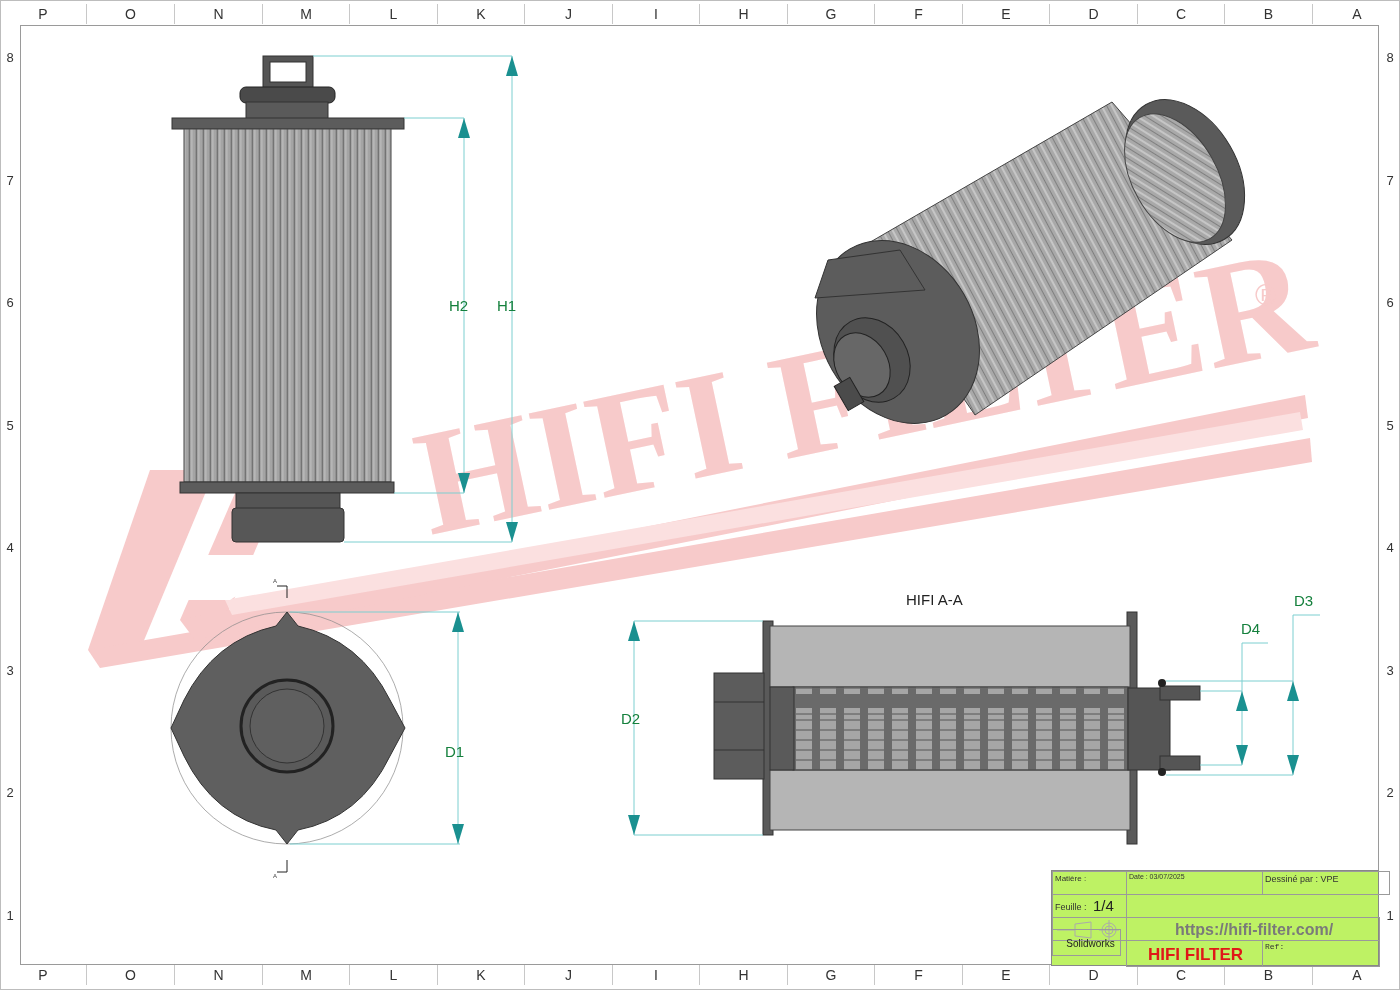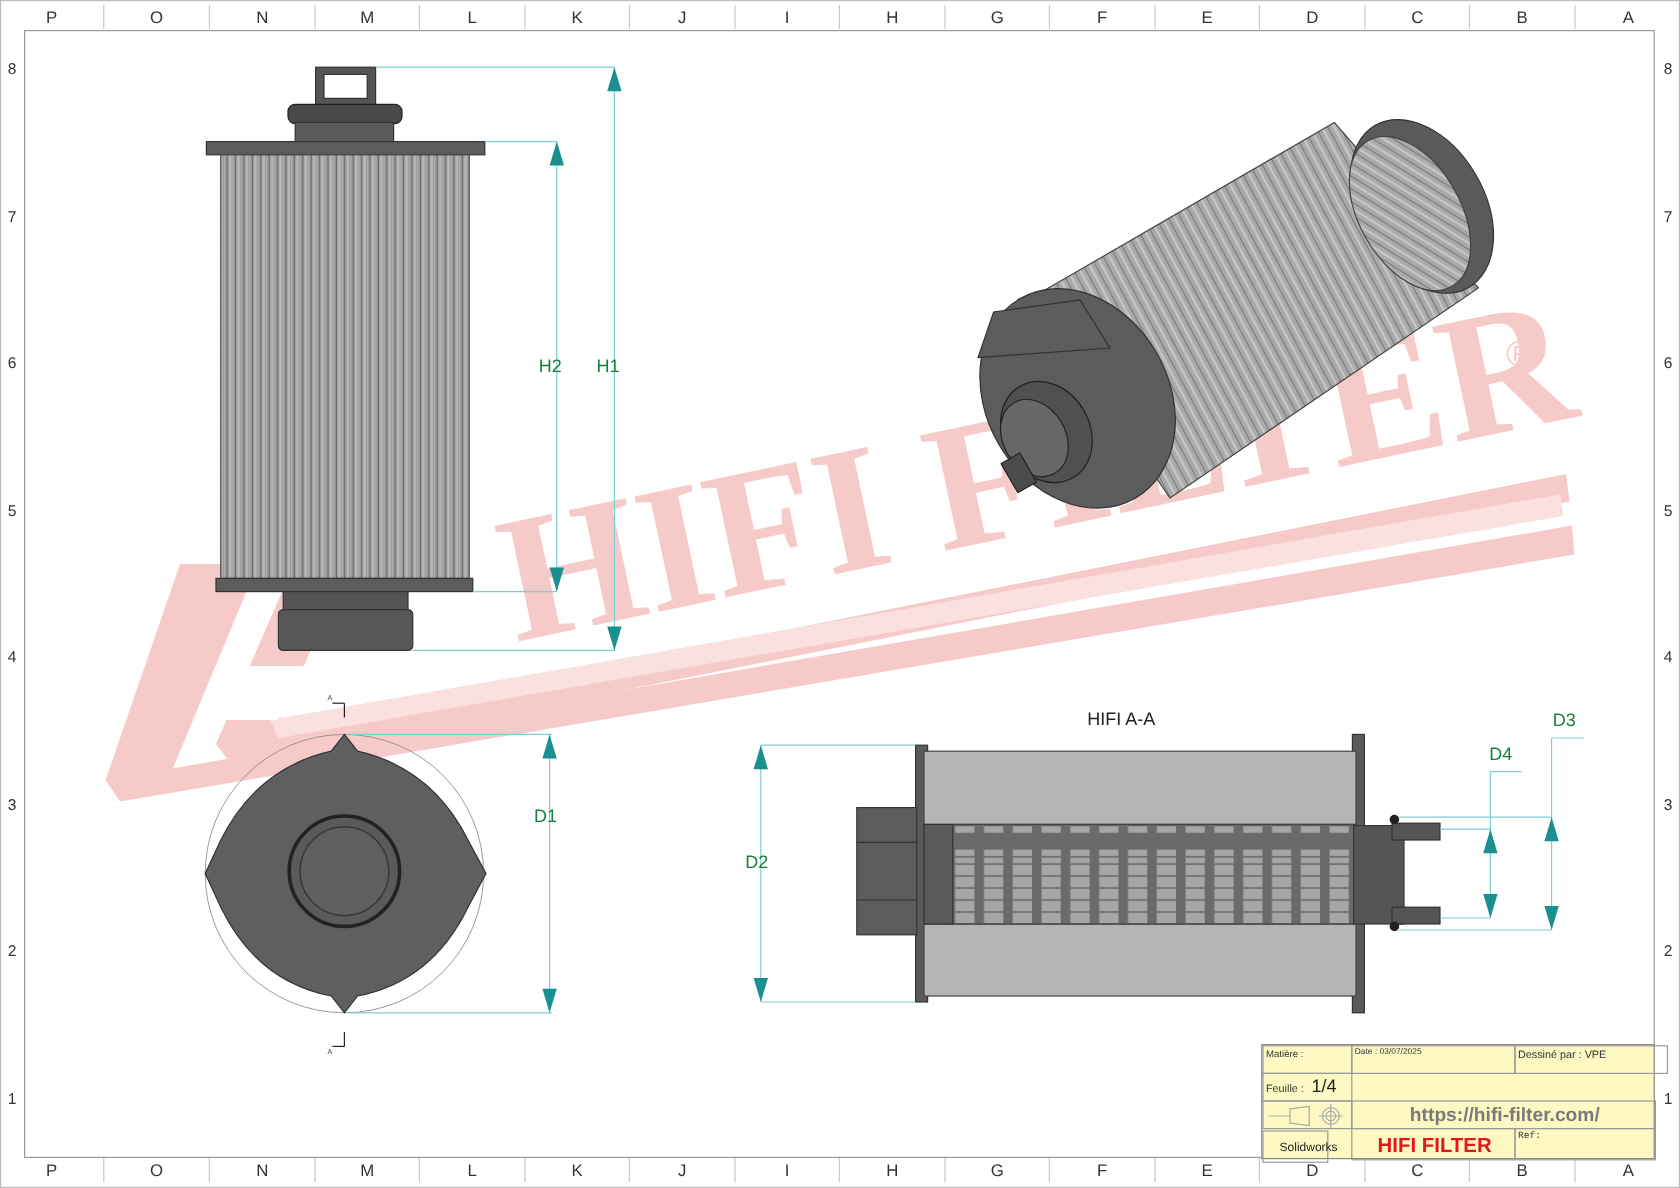--- a/index.html
+++ b/index.html
@@ -5,21 +5,21 @@
   html, body { margin:0; padding:0; background:#ffffff; }
   body { width:1400px; height:990px; position:relative; overflow:hidden; font-family:"Liberation Sans", sans-serif; color:#222; }
   .sheet { position:absolute; left:0; top:0; width:1400px; height:990px; }
   .zone-row { position:absolute; left:0; width:1400px; height:20px; display:flex; }
   .zone-row .zc { flex:none; text-align:center; font-size:14px; line-height:20px; color:#333; border-right:1px solid #c8c8c8; box-sizing:border-box; }
   .zone-col { position:absolute; top:0; width:20px; height:990px; }
   .zone-col .zr { position:absolute; width:20px; text-align:center; font-size:13px; color:#333; }
   .frame { position:absolute; left:20px; top:25px; width:1359px; height:940px; border:1px solid #9a9a9a; box-sizing:border-box; }
   .outer { position:absolute; left:0; top:0; width:1400px; height:990px; border:1px solid #bdbdbd; box-sizing:border-box; }
   .dim { position:absolute; color:#15803d; font-size:15px; }
-  .title-block { position:absolute; left:1051px; top:870px; width:328px; height:96px; border:1px solid #888; box-sizing:border-box; background:#fef9c3; }
+  .title-block { position:absolute; left:1051px; top:870px; width:328px; height:96px; border:1px solid #888; box-sizing:border-box; background:#bef264; }
   .tb { position:absolute; box-sizing:border-box; border:1px solid #9a9a9a; }
   .tb-small { font-size:9px; color:#333; }
   .tb-tiny { font-size:7px; color:#333; }
   .red { color:#e01818; }
   .grey { color:#7a7a7a; }
 </style>
 </head>
 <body>
 
 <div class="sheet">
@@ -169,21 +169,21 @@
 
     <g stroke="#222" stroke-width="1">
       <line x1="287" y1="586" x2="287" y2="598"></line>
       <line x1="277" y1="586" x2="287" y2="586"></line>
       <line x1="287" y1="860" x2="287" y2="872"></line>
       <line x1="277" y1="872" x2="287" y2="872"></line>
     </g>
     <text x="273" y="583" font-size="6" fill="#444">A</text>
     <text x="273" y="878" font-size="6" fill="#444">A</text>
   </svg>
-  <div class="dim" style="left:445px;top:672px">D1</div>
+  <div class="dim" style="left:445px;top:743px">D1</div>
 
   <svg style="position:absolute;left:0;top:0" width="1400" height="990">
     <g>
 
       <polygon points="860,248 1112,102 1232,240 975,415" fill="url(#pleat2)" stroke="#444"></polygon>
 
       <ellipse cx="1185" cy="172" rx="52" ry="78" transform="rotate(-30 1185 172)" fill="#5a5a5a" stroke="#333"></ellipse>
       <ellipse cx="1175" cy="178" rx="42" ry="70" transform="rotate(-30 1175 178)" fill="url(#pleat2)" stroke="#444"></ellipse>
 
       <ellipse cx="898" cy="332" rx="76" ry="96" transform="rotate(-30 898 332)" fill="#5c5c5c" stroke="#333"></ellipse>
@@ -280,21 +280,21 @@
         <polygon points="22,6 38,4 38,20 22,18" fill="none" stroke="#aaa"></polygon>
         <circle cx="56" cy="12" r="7" fill="none" stroke="#aaa"></circle>
         <circle cx="56" cy="12" r="4" fill="none" stroke="#aaa"></circle>
         <line x1="46" y1="12" x2="66" y2="12" stroke="#aaa"></line>
         <line x1="56" y1="2" x2="56" y2="22" stroke="#aaa"></line>
       </svg>
     </div>
     <div class="tb" style="left:74px;top:46px;width:254px;height:24px;">
       <span class="grey" style="position:absolute;left:0;width:254px;text-align:center;top:3px;font-size:16px;font-weight:bold">https://hifi-filter.com/</span>
     </div>
-    <div class="tb" style="left:0;top:71px;width:55px;height:27px;">
+    <div class="tb" style="left:0;top:58px;width:69px;height:27px;">
       <span style="position:absolute;left:0;width:75px;text-align:center;top:8px;font-size:10px">Solidworks</span>
     </div>
     <div class="tb" style="left:74px;top:69px;width:137px;height:27px;">
       <span class="red" style="position:absolute;left:0;width:137px;text-align:center;top:4px;font-size:17px;font-weight:bold">HIFI FILTER</span>
     </div>
     <div class="tb" style="left:210px;top:69px;width:118px;height:27px;font-family:Liberation Mono, monospace;">
       <span class="tb-tiny" style="position:absolute;left:2px;top:1px;font-size:8px">Ref:</span>
     </div>
   </div>
 </div>

